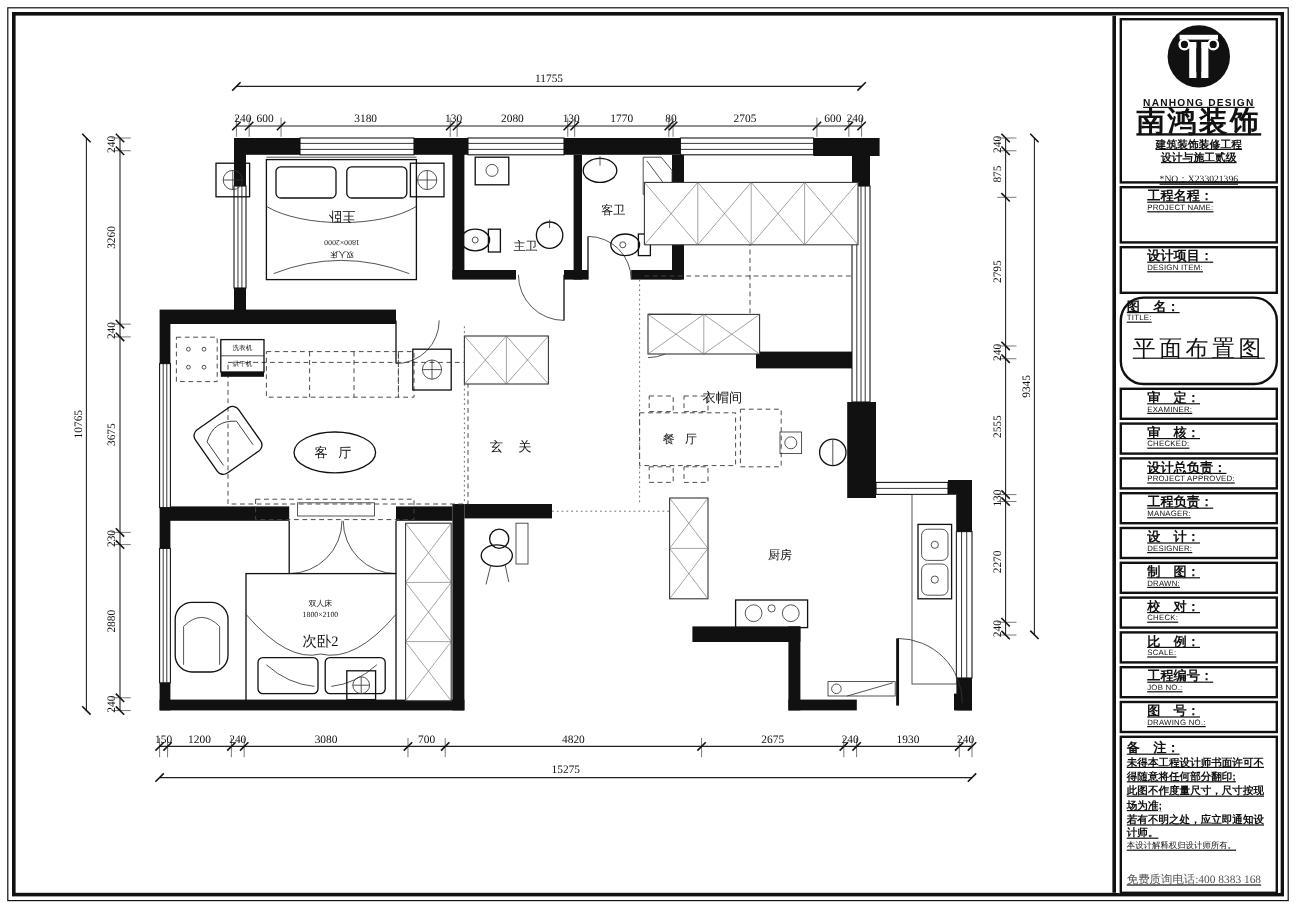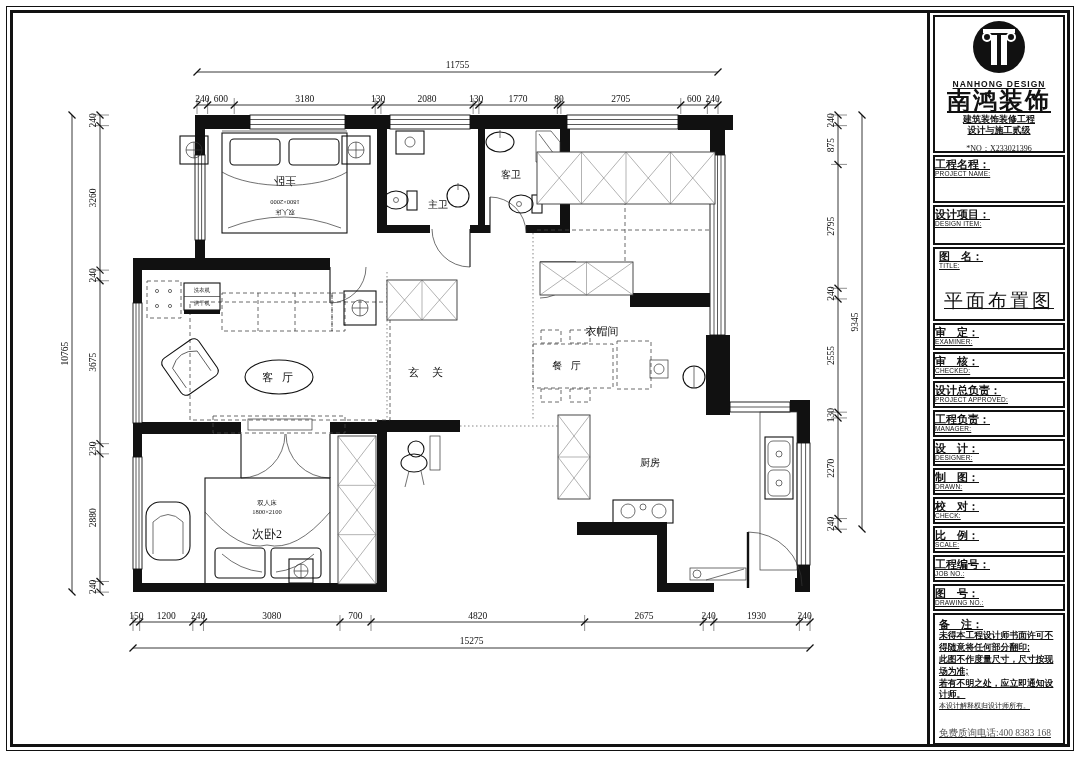--- a/index.html
+++ b/index.html
@@ -29,27 +29,27 @@
 
   
   .tb{position:absolute;top:13px;bottom:13px;right:13px;width:140px;background:#fff;
       border-left:3px solid #111;display:flex;flex-direction:column;gap:2px;padding:2px 2px 2px 3px;box-sizing:border-box;text-decoration:underline;}
   .tb-box{border:2px solid #111;box-sizing:border-box;position:relative;flex:none;background:#fff;}
   .tb-logo{height:138px;text-align:center;padding-top:3px;}
   .tb-logo-en{font:bold 8.5px "Liberation Sans",sans-serif;letter-spacing:1px;margin-top:1px;}
   .tb-logo-cn{font:bold 24px "Liberation Serif",serif;letter-spacing:2px;line-height:1.05;}
   .tb-cert{font:bold 9px "Liberation Serif",serif;line-height:1.25;}
   .tb-no{font:8px "Liberation Serif",serif;margin-top:6px;}
-  .tb-field{height:27px;padding:1px 0;}
+  .tb-field{height:27px;padding:1px 21px;}
   .tb-f1{height:48px;}
   .tb-f2{height:40px;}
   .tb-cn{font:bold 11px "Liberation Sans",sans-serif;line-height:1.1;}
   .tb-en{font:6.5px "Liberation Sans",sans-serif;letter-spacing:0.2px;color:#111;}
-  .tb-title{height:74px;padding:1px 4px;}
-  .tb-title-val{font:19px "Liberation Serif",serif;letter-spacing:3px;text-align:center;margin-top:19px;}
+  .tb-title{height:74px;padding:1px 4px;border-radius:20px;}
+  .tb-title-val{font:19px "Liberation Serif",serif;letter-spacing:3px;text-align:center;margin-top:9px;}
   .tb-notes{flex:1;padding:3px 4px;}
   .tb-note-line{font:bold 8.8px "Liberation Sans",sans-serif;line-height:1.35;}
   .tb-note-small{font:7px "Liberation Sans",sans-serif;line-height:1.5;}
   .tb-phone{font:9.5px "Liberation Serif",serif;color:#555;margin-top:15px;}
 </style>
 </head>
 <body>
 
 <div class="sheet">
   <div class="frame-a"></div>

